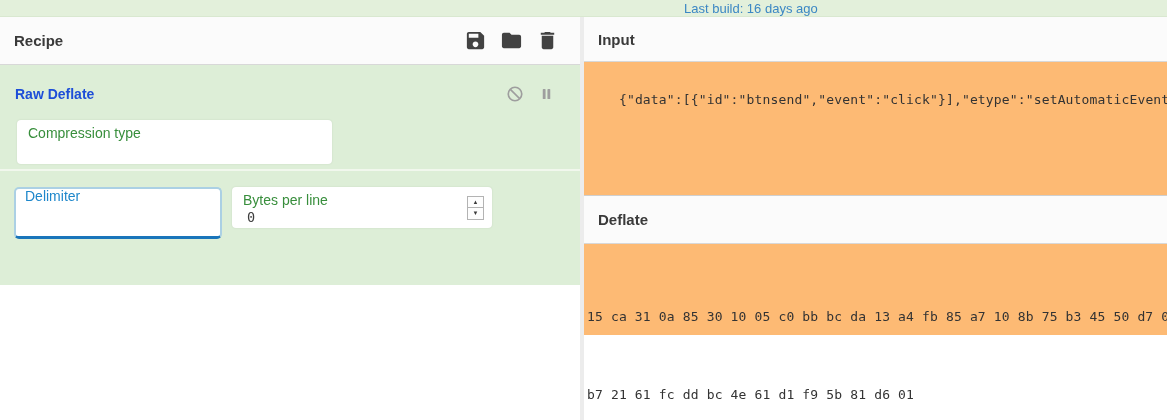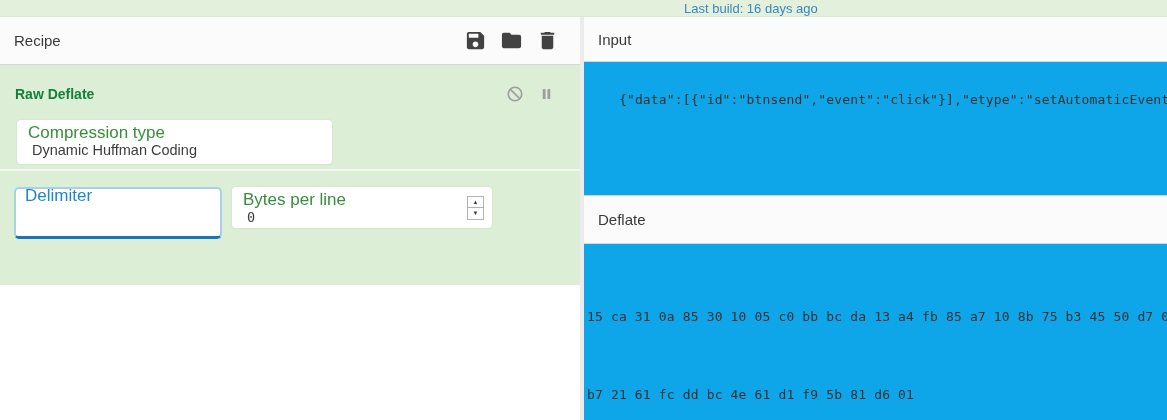--- a/index.html
+++ b/index.html
@@ -18,49 +18,49 @@
     font-size:13px; color:#3b87c4; white-space:nowrap;
   }
   
   .left-panel {
     position:absolute; left:0; top:17px; width:580px; height:403px; background:#ffffff;
   }
   .gutter {
     position:absolute; left:580px; top:17px; width:4px; height:403px; background:#ececec;
   }
   .right-panel {
-    position:absolute; left:584px; top:17px; width:583px; height:403px; background:#0ea5e9;
+    position:absolute; left:584px; top:17px; width:583px; height:318px; background:#fdba74;
   }
   .panel-header {
     display:flex; align-items:center; justify-content:space-between;
     background:#fbfbfb; border-bottom:1px solid #d8d8d8; padding:0 21px 0 14px;
   }
-  .panel-title { font-weight:normal; font-size:15px; color:#3a3a3a; }
+  .panel-title { font-weight:bold; font-size:15px; color:#3a3a3a; }
   .recipe-header { height:48px; }
   .toolbar { display:flex; align-items:center; gap:12px; }
   .tool-btn { width:24px; height:24px; cursor:pointer; display:flex; align-items:center; justify-content:center; }
   .tool-btn svg { width:23px; height:23px; fill:#424242; }
   
   .op { background:#ddeed7; }
   .op-1 { height:104px; }
   .op-2 { height:116px; border-top:2px solid #f1f7ed; }
   .op-head {
     display:flex; align-items:center; justify-content:space-between;
     padding:20px 25px 0 15px;
   }
-  .op-title { font-weight:bold; font-size:14px; color:#15803d; }
+  .op-title { font-weight:bold; font-size:14px; color:#1d4ed8; }
   .op-controls { display:flex; align-items:center; gap:13px; }
   .op-ctl { width:18px; height:18px; cursor:pointer; display:flex; align-items:center; justify-content:center; }
   .op-args { display:flex; align-items:flex-start; margin-top:17px; padding-left:17px; gap:10px; }
   .op-2 .op-args { margin-top:16px; padding-left:14px; }
   .ing {
     background:#ffffff; border-radius:4px; box-shadow:0 0 2px rgba(0,0,0,0.10);
     padding:6px 12px 7px 11px; cursor:pointer;
   }
-  .ing-label { font-size:17px; color:#388e3c; line-height:14px; }
+  .ing-label { font-size:14px; color:#388e3c; line-height:14px; }
   .ing-value { font-size:14.5px; color:#3d3d3d; line-height:19px; padding-left:4px; margin-top:1px; white-space:nowrap; }
   .ing-select { width:315px; height:44px; }
   .ing-focused {
     width:208px; height:52px;
     border:2px solid #abd0e4; border-bottom:3px solid #1a75ba;
     border-radius:5px; box-shadow:none; padding:0 10px 0 9px;
   }
   .ing-focused .ing-label { color:#1e87cb; }
   .ing-number { width:260px; height:41px; display:flex; justify-content:space-between; align-items:stretch; padding-right:8px; }
   .ing-number .ing-value { font-family:"DejaVu Sans Mono", monospace; font-size:13.5px; }
@@ -129,21 +129,20 @@
           <svg viewBox="0 0 24 24" fill="#9e9e9e">
               <rect x="6" y="4" width="4.5" height="16" rx="1"></rect>
               <rect x="13.5" y="4" width="4.5" height="16" rx="1"></rect>
             </svg>
         </span>
       </span>
     </div>
     <div class="op-args">
       <div class="ing ing-select">
         <div class="ing-label">Compression type</div>
-        <div class="ing-value">Dynamic Huffman Coding</div>
       </div>
     </div>
   </div>
 
   <div class="op op-2">
     <div class="op-args">
       <div class="ing ing-focused">
         <div class="ing-label">Delimiter</div>
       </div>
       <div class="ing ing-number">

